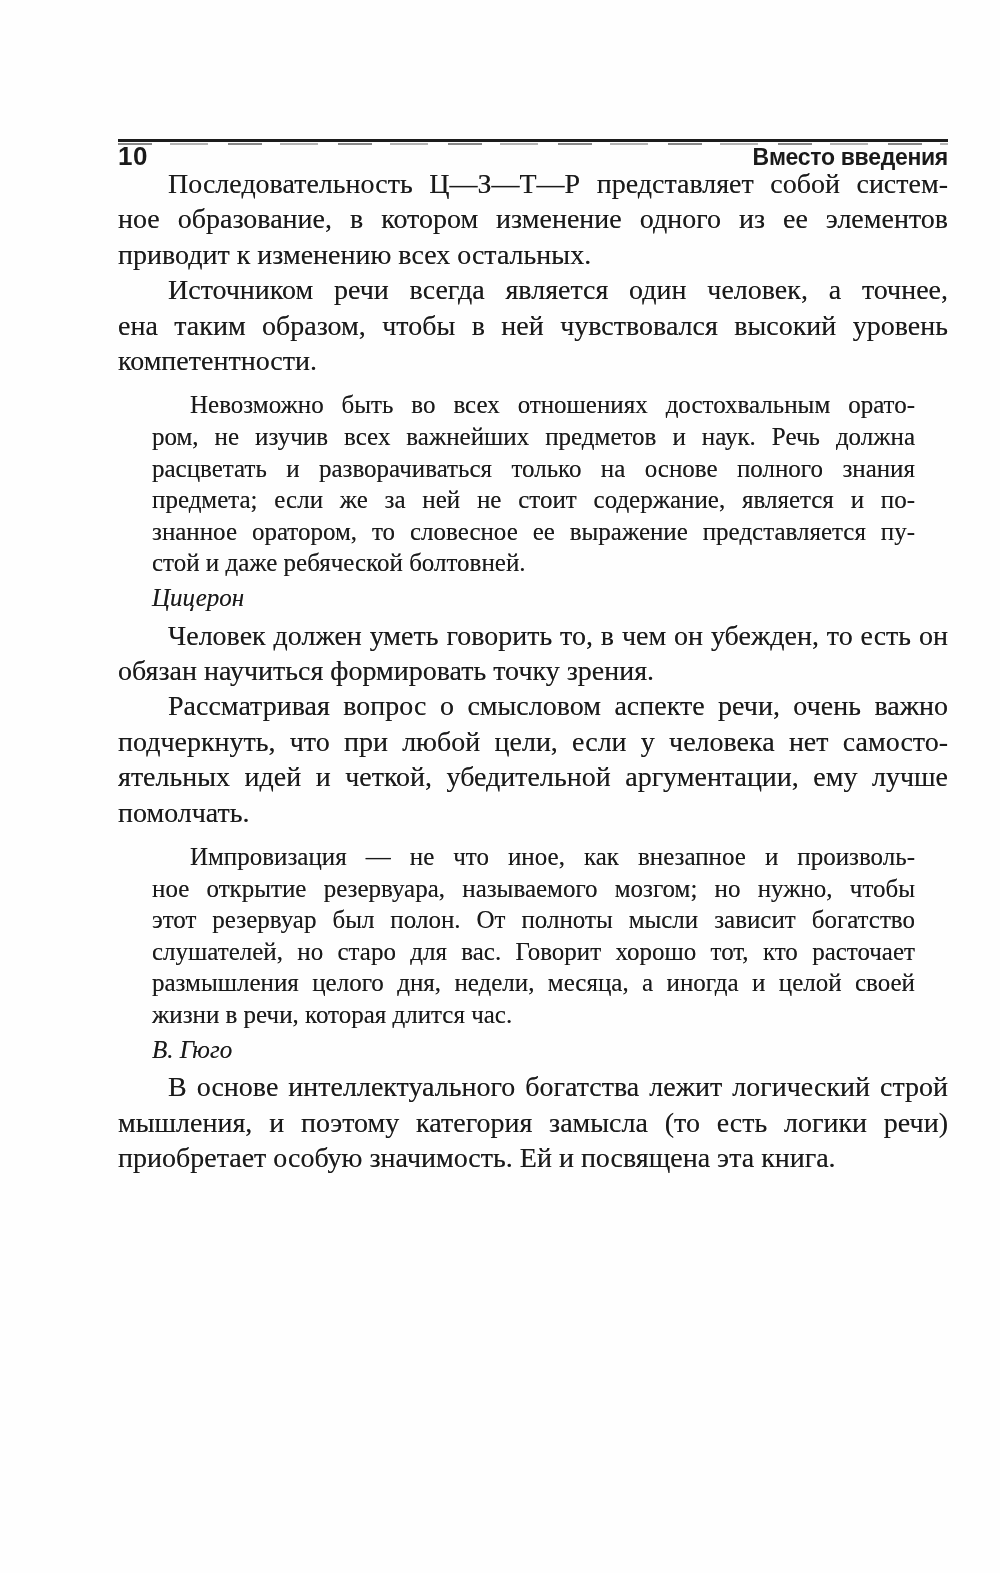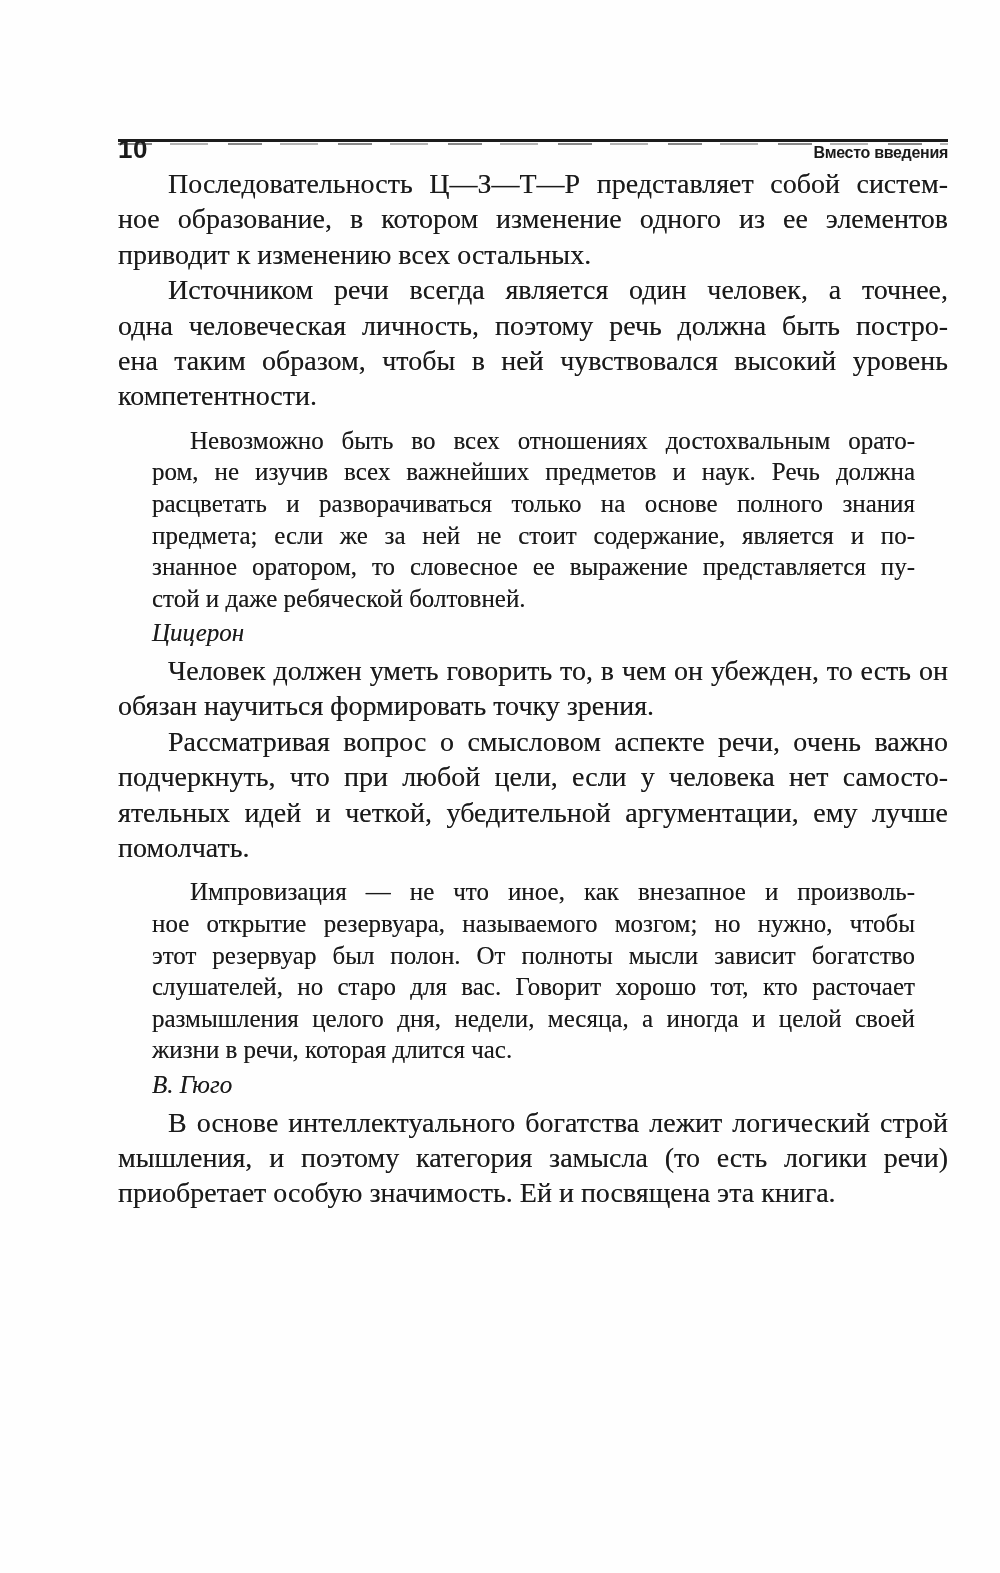--- a/index.html
+++ b/index.html
@@ -22,21 +22,21 @@
     left: 118px;
     right: 52px;
     top: 106px;
     display: flex;
     justify-content: space-between;
     align-items: baseline;
     font-family: "Liberation Sans", sans-serif;
     font-weight: 700;
   }
   .pageno  { font-size: 26px; letter-spacing: 0.5px; }
-  .runtitle { font-size: 16px; letter-spacing: -0.3px; margin-top: 38px; }
+  .runtitle { font-size: 23px; letter-spacing: -0.3px; margin-top: 38px; }
   .rule {
     position: absolute;
     left: 118px;
     right: 52px;
     top: 139px;
   }
   .rule-main { height: 3px; background: #1c1c1c; }
   .rule-rough {
     height: 2px;
     margin-top: 1px;
@@ -95,21 +95,20 @@
   </div>
 
   <div class="page-body">
       <div class="para">
         <div class="line para-line first">Последовательность Ц—З—Т—Р представляет собой систем-</div>
         <div class="line para-line">ное образование, в котором изменение одного из ее элементов</div>
         <div class="line para-line last">приводит к изменению всех остальных.</div>
       </div>
       <div class="para">
         <div class="line para-line first">Источником речи всегда является один человек, а точнее,</div>
-        <div class="line para-line">одна человеческая личность, поэтому речь должна быть постро-</div>
         <div class="line para-line">ена таким образом, чтобы в ней чувствовался высокий уровень</div>
         <div class="line para-line last">компетентности.</div>
       </div>
       <div class="quote">
         <div class="line quote-line first">Невозможно быть во всех отношениях достохвальным орато-</div>
         <div class="line quote-line">ром, не изучив всех важнейших предметов и наук. Речь должна</div>
         <div class="line quote-line">расцветать и разворачиваться только на основе полного знания</div>
         <div class="line quote-line">предмета; если же за ней не стоит содержание, является и по-</div>
         <div class="line quote-line">знанное оратором, то словесное ее выражение представляется пу-</div>
         <div class="line quote-line last">стой и даже ребяческой болтовней.</div>

